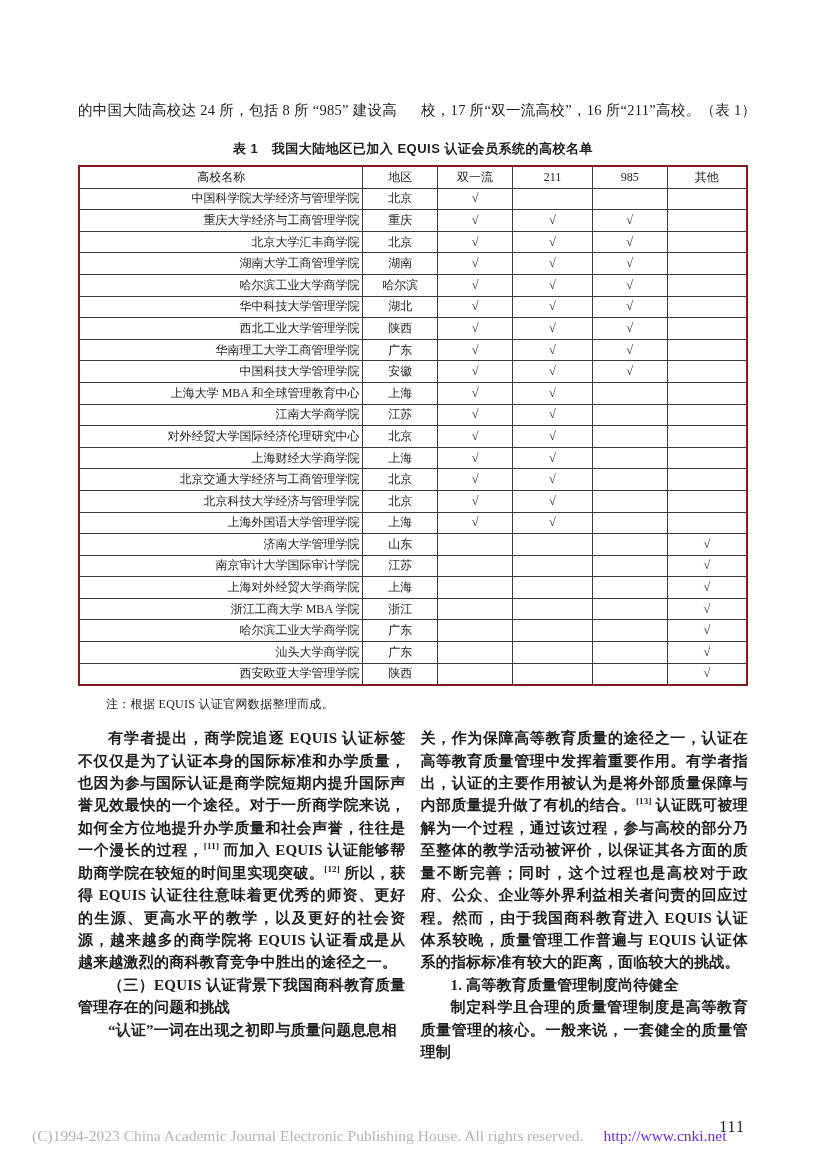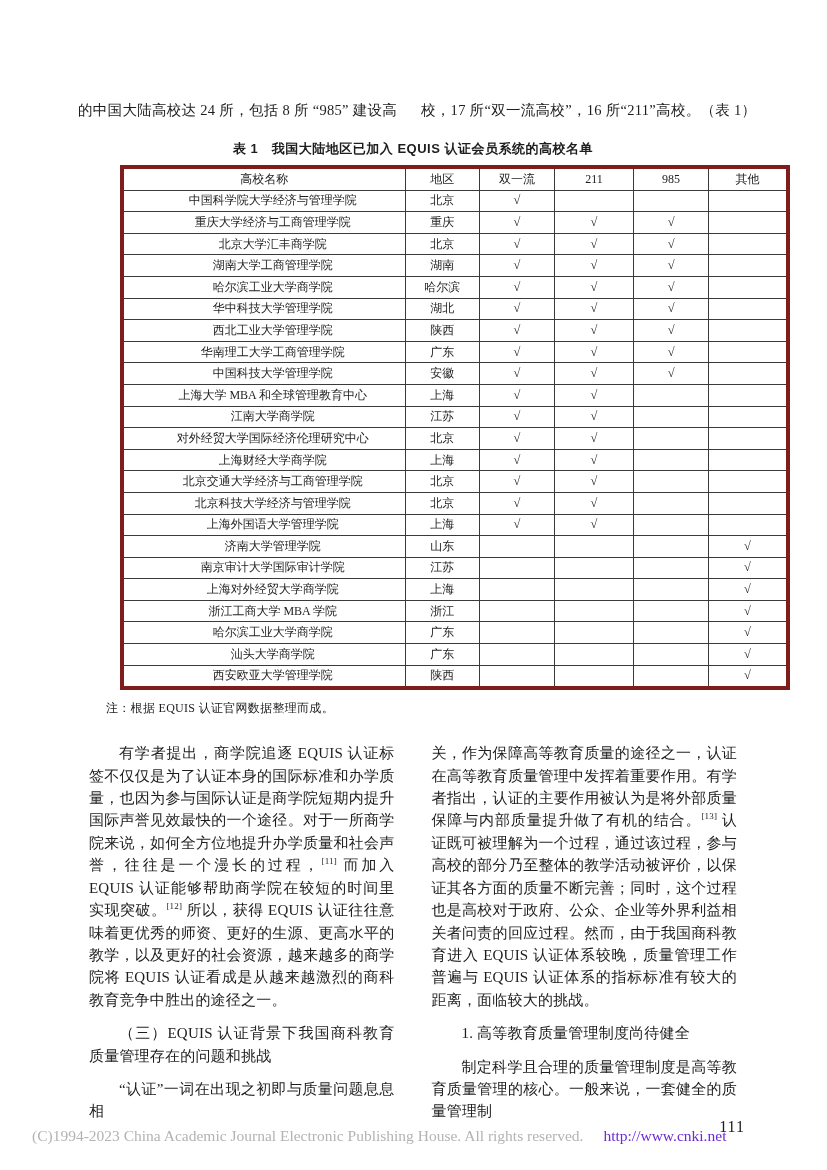--- a/index.html
+++ b/index.html
@@ -4,31 +4,31 @@
 <style>
   html,body{margin:0;padding:0;background:#e8e8e8;}
   .page{position:relative;width:827px;height:1170px;background:#fff;margin:0 auto;
         font-family:"Liberation Serif","DejaVu Serif",serif;color:#1d1d1d;overflow:hidden;}
   .content{position:absolute;left:78px;top:101px;width:670px;}
   .intro-line{display:flex;gap:16px;font-size:14.5px;line-height:19px;letter-spacing:.3px;}
   .intro-line span{flex:1;white-space:nowrap;overflow:hidden;}
   .table-title{margin-top:20px;margin-bottom:7px;text-align:center;font-size:13px;font-weight:bold;
         font-family:"Liberation Sans","DejaVu Sans",sans-serif;letter-spacing:.5px;}
   table{width:100%;border-collapse:collapse;table-layout:fixed;font-size:12px;
-        border:4px solid #7f1d1d;margin-left:42px;}
+        border:2px solid #7f1d1d;}
   th,td{border:1px solid #3a3a3a;height:20.6px;padding:0 3px;text-align:center;
         font-weight:normal;overflow:hidden;white-space:nowrap;}
-  td.name-col{text-align:center;padding-left:20px;}
+  td.name-col{text-align:right;padding-left:20px;}
   col.c-name{width:42.5%;}col.c-region{width:11.2%;}col.c-dyl{width:11.2%;}
   col.c-211{width:11.95%;}col.c-985{width:11.2%;}
   .check{font-size:12.5px;color:#2a2a2a;}
   .table-note{margin-top:10px;padding-left:28px;font-size:12px;letter-spacing:.3px;}
   .body-columns{display:flex;gap:15px;margin-top:14px;}
   .body-columns .col{flex:1;font-size:15px;line-height:22.4px;text-align:justify;letter-spacing:.2px;}
-  .col p{margin:11px;}
+  .col p{margin:0;font-weight:bold;}
   .col p.indent{text-indent:2em;}
   sup{font-size:9px;line-height:0;vertical-align:super;}
   .page-number{position:absolute;top:1118px;right:82px;font-size:16px;letter-spacing:1px;}
   .footer{position:absolute;left:32px;top:1127px;width:760px;font-size:15.5px;color:#b3b3b3;white-space:nowrap;}
   .footer .footer-url{margin-left:20px;color:#6d28d9;}
 </style>
 </head>
 <body>
 
 <div class="page">

